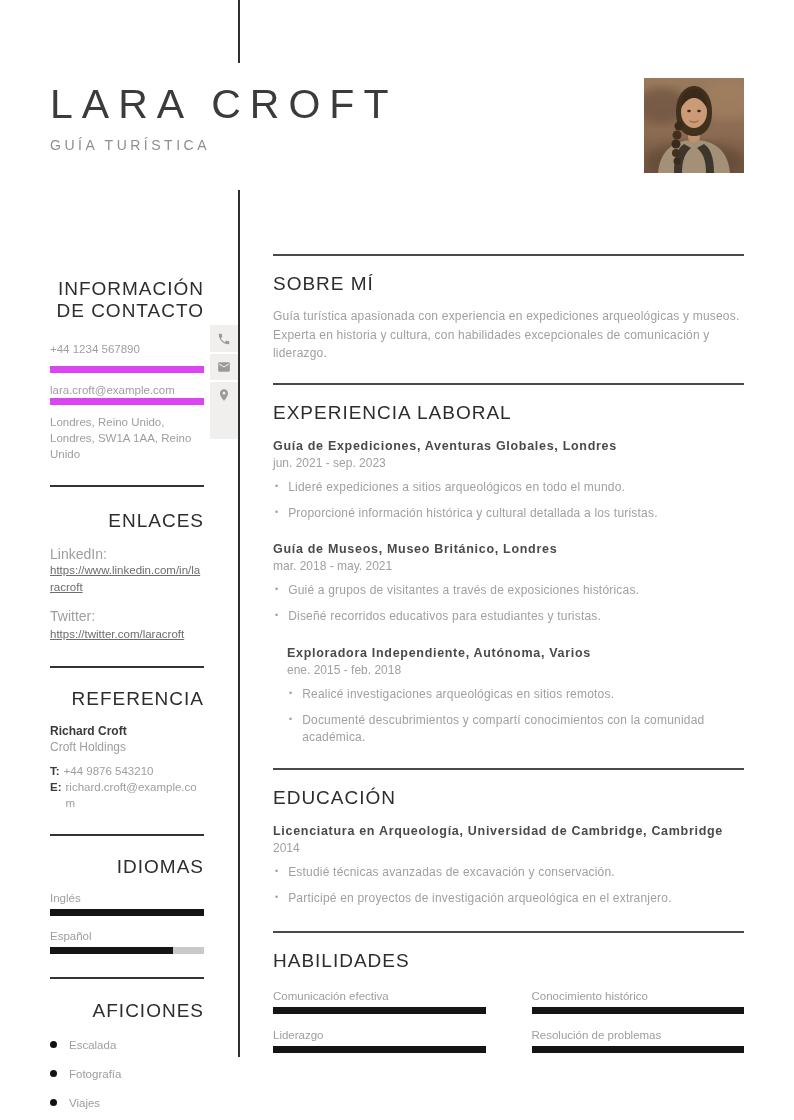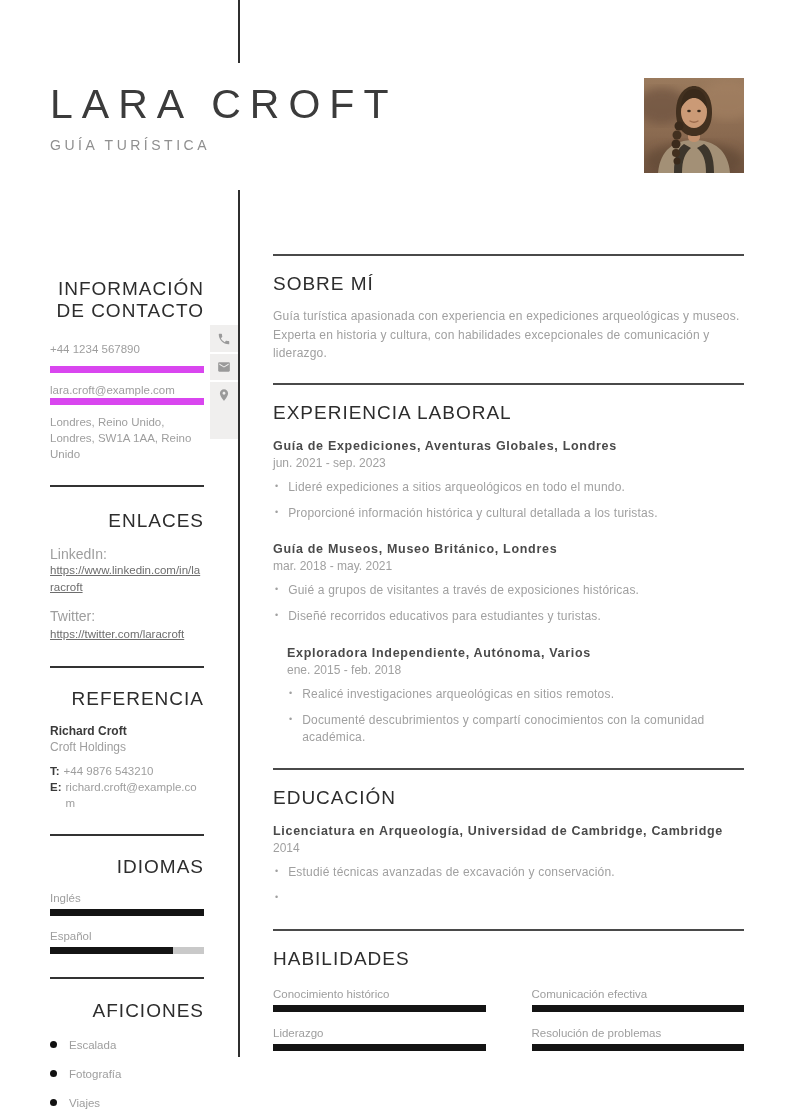--- a/index.html
+++ b/index.html
@@ -323,35 +323,36 @@
 
     <div class="job">
       <div class="degree-title">Licenciatura en Arqueología, Universidad de Cambridge, Cambridge</div>
       <div class="job-dates">2014</div>
       <div class="jbullet">
         <span class="dot">•</span>
         <span class="txt">Estudié técnicas avanzadas de excavación y conservación.</span>
       </div>
       <div class="jbullet">
         <span class="dot">•</span>
+        <span class="txt">Participé en proyectos de investigación arqueológica en el extranjero.</span>
       </div>
     </div>
 
     <div class="main-divider divider-edu"></div>
     <div class="main-heading">HABILIDADES</div>
 
     <div class="skills-grid">
       <div class="skill-item">
+        <div class="skill-label">Comunicación efectiva</div>
+        <div class="bar-track">
+          <div class="bar-fill" style="width: 100%;"></div>
+        </div>
+      </div>
+      <div class="skill-item">
         <div class="skill-label">Conocimiento histórico</div>
-        <div class="bar-track">
-          <div class="bar-fill" style="width: 100%;"></div>
-        </div>
-      </div>
-      <div class="skill-item">
-        <div class="skill-label">Comunicación efectiva</div>
         <div class="bar-track">
           <div class="bar-fill" style="width: 100%;"></div>
         </div>
       </div>
       <div class="skill-item">
         <div class="skill-label">Liderazgo</div>
         <div class="bar-track">
           <div class="bar-fill" style="width: 100%;"></div>
         </div>
       </div>

